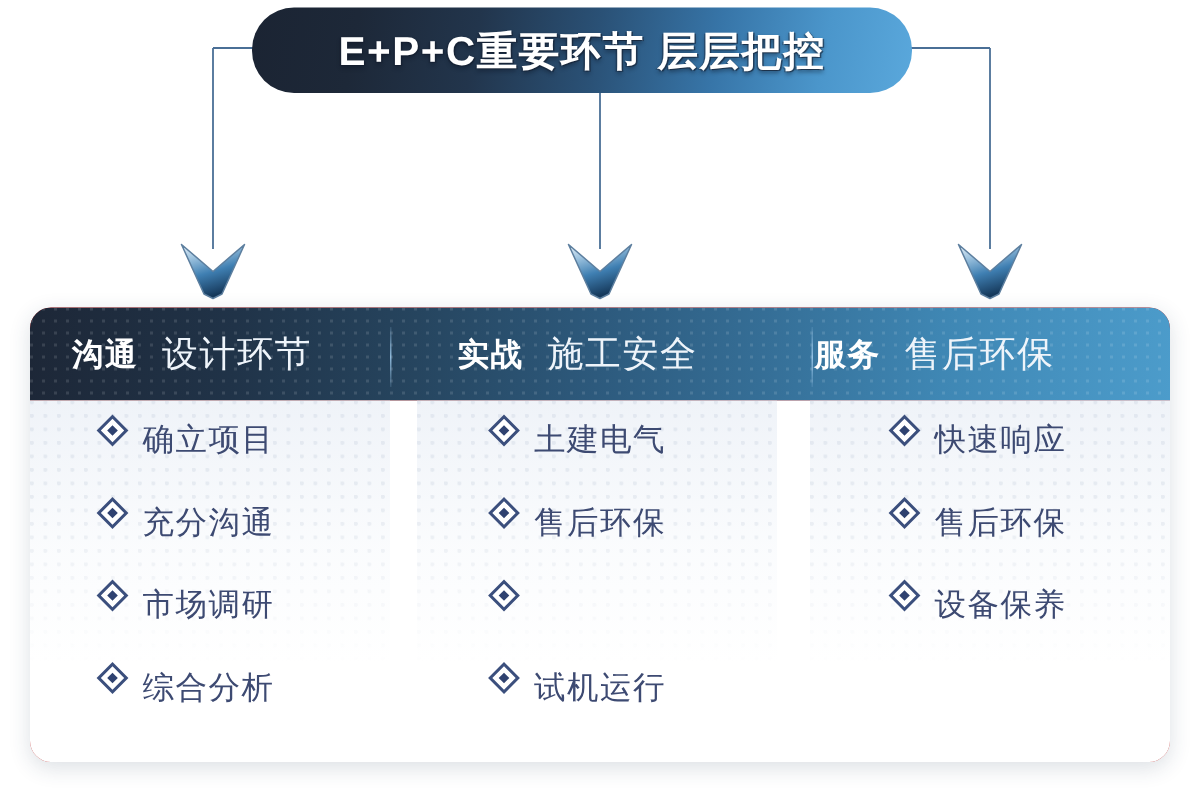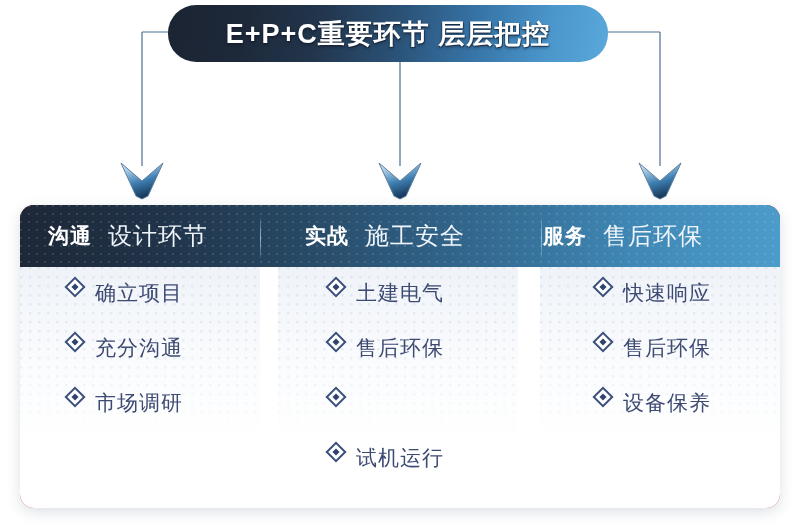--- a/index.html
+++ b/index.html
@@ -254,20 +254,24 @@
             <span class="item-label">确立项目</span>
           </div>
           <div class="item">
             <span class="bullet"></span>
             <span class="item-label">充分沟通</span>
           </div>
           <div class="item">
             <span class="bullet"></span>
             <span class="item-label">市场调研</span>
           </div>
+          <div class="item">
+            <span class="bullet"></span>
+            <span class="item-label">综合分析</span>
+          </div>
         </div>
       </div>
 
       <div class="body-col" style="left:258px;width:240px;">
         <div class="tex"></div>
         <div class="tint"></div>
         <div class="items" style="padding-left:50px;">
           <div class="item">
             <span class="bullet"></span>
             <span class="item-label">土建电气</span>

